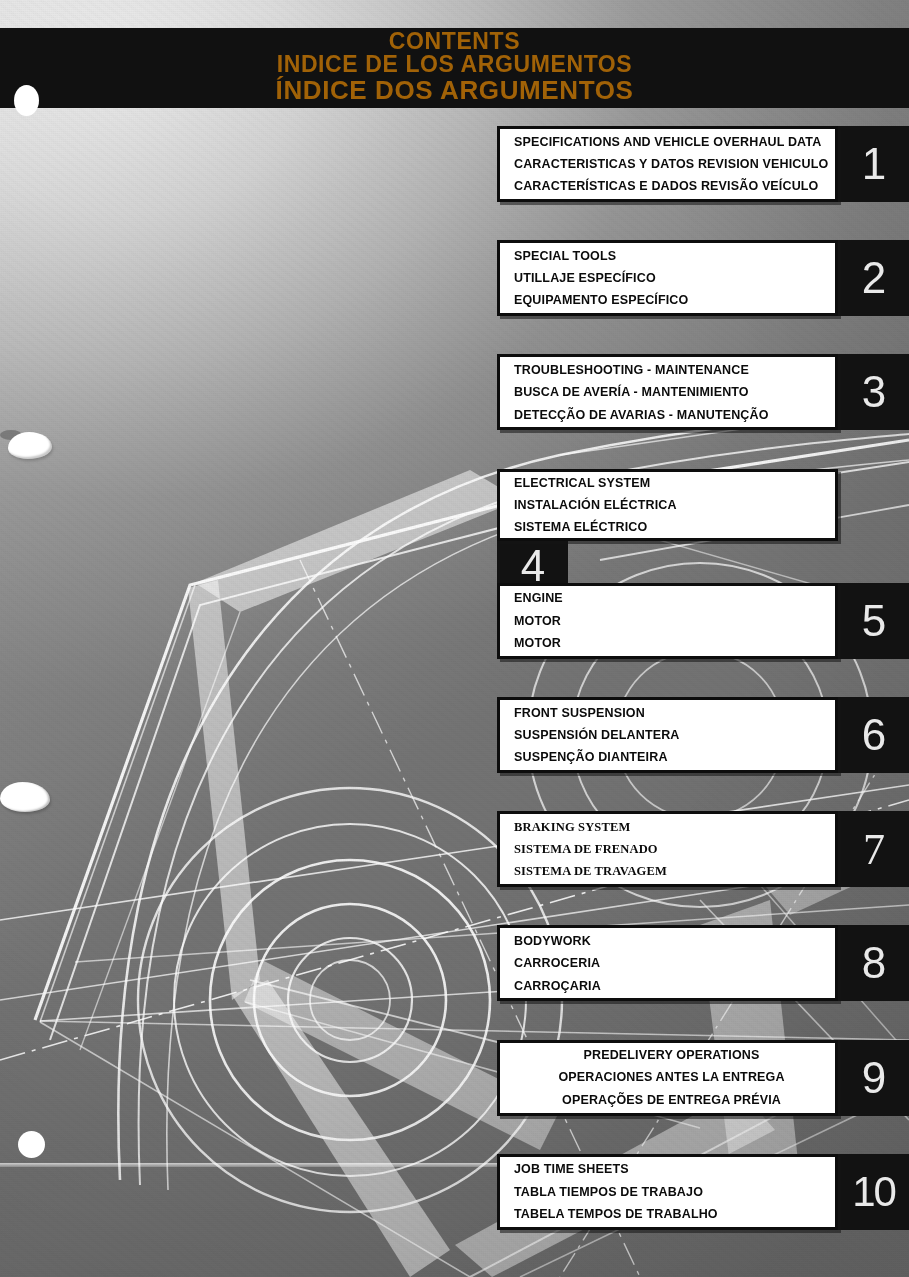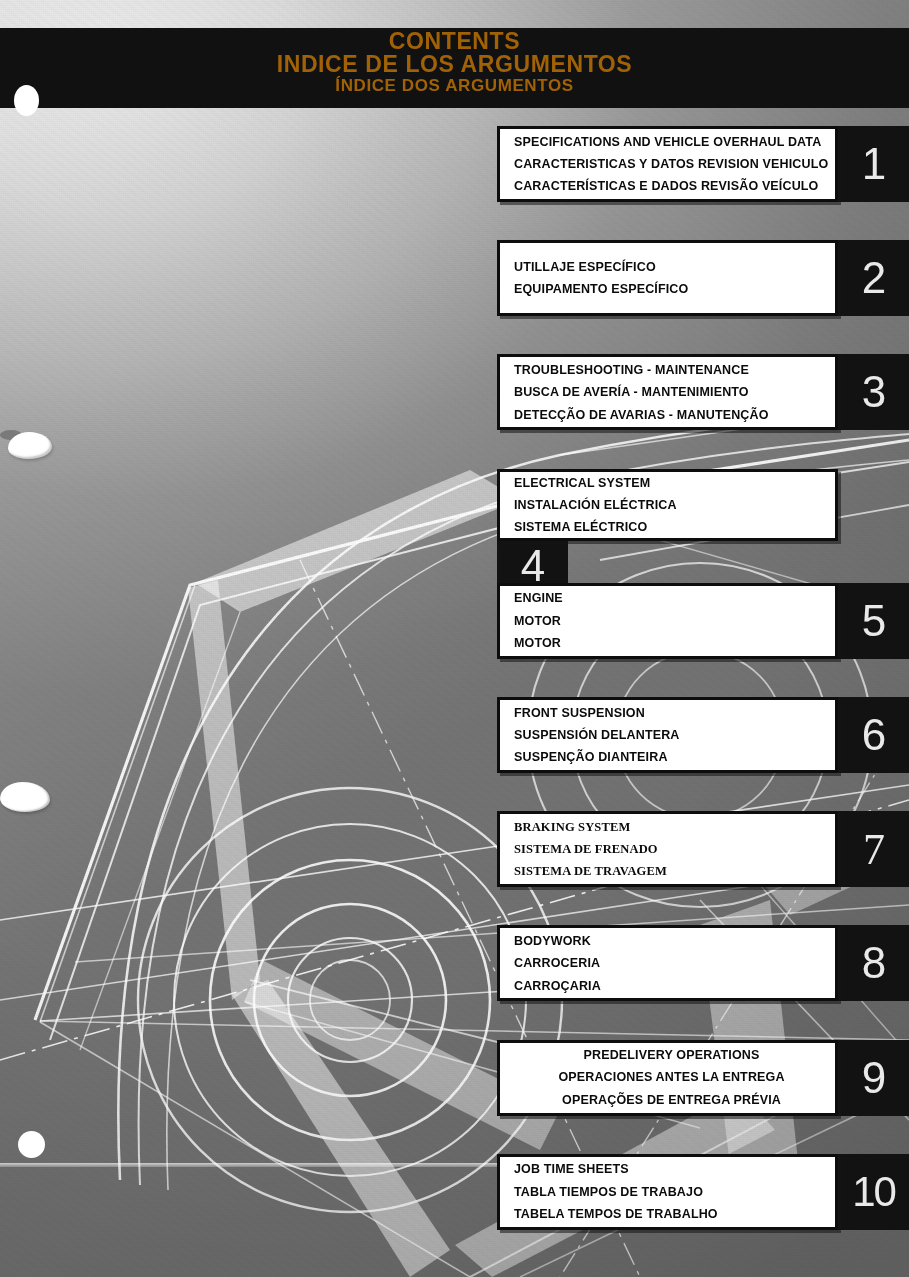--- a/index.html
+++ b/index.html
@@ -61,21 +61,21 @@
     text-align:center;
     color:#a16207;
   }
   .hl{
     font-weight:bold;
     letter-spacing:.6px;
     line-height:1.02;
   }
   .hl1{font-size:23px;padding-top:4px;}
   .hl2{font-size:23px;}
-  .hl3{font-size:17px;}
+  .hl3{font-size:26px;}
 
   .punch{
     position:absolute;
     background:#ffffff;
     border-radius:50%;
     z-index:7;
   }
   .punch-top{left:14px;top:85px;width:25px;height:31px;}
   .punch-mid1{
     left:8px;top:432px;width:44px;height:27px;
@@ -249,20 +249,21 @@
       <div class="row" style="top: 126px;">
         <div class="row-label">
           <div class="ln">SPECIFICATIONS AND VEHICLE OVERHAUL DATA</div>
           <div class="ln">CARACTERISTICAS Y DATOS REVISION VEHICULO</div>
           <div class="ln">CARACTERÍSTICAS E DADOS REVISÃO VEÍCULO</div>
         </div>
         <div class="row-num">1</div>
       </div>
       <div class="row" style="top: 240.2px;">
         <div class="row-label">
+          <div class="ln">SPECIAL TOOLS</div>
           <div class="ln">UTILLAJE ESPECÍFICO</div>
           <div class="ln">EQUIPAMENTO ESPECÍFICO</div>
         </div>
         <div class="row-num">2</div>
       </div>
       <div class="row" style="top: 354.4px;">
         <div class="row-label">
           <div class="ln">TROUBLESHOOTING - MAINTENANCE</div>
           <div class="ln">BUSCA DE AVERÍA - MANTENIMIENTO</div>
           <div class="ln">DETECÇÃO DE AVARIAS - MANUTENÇÃO</div>

